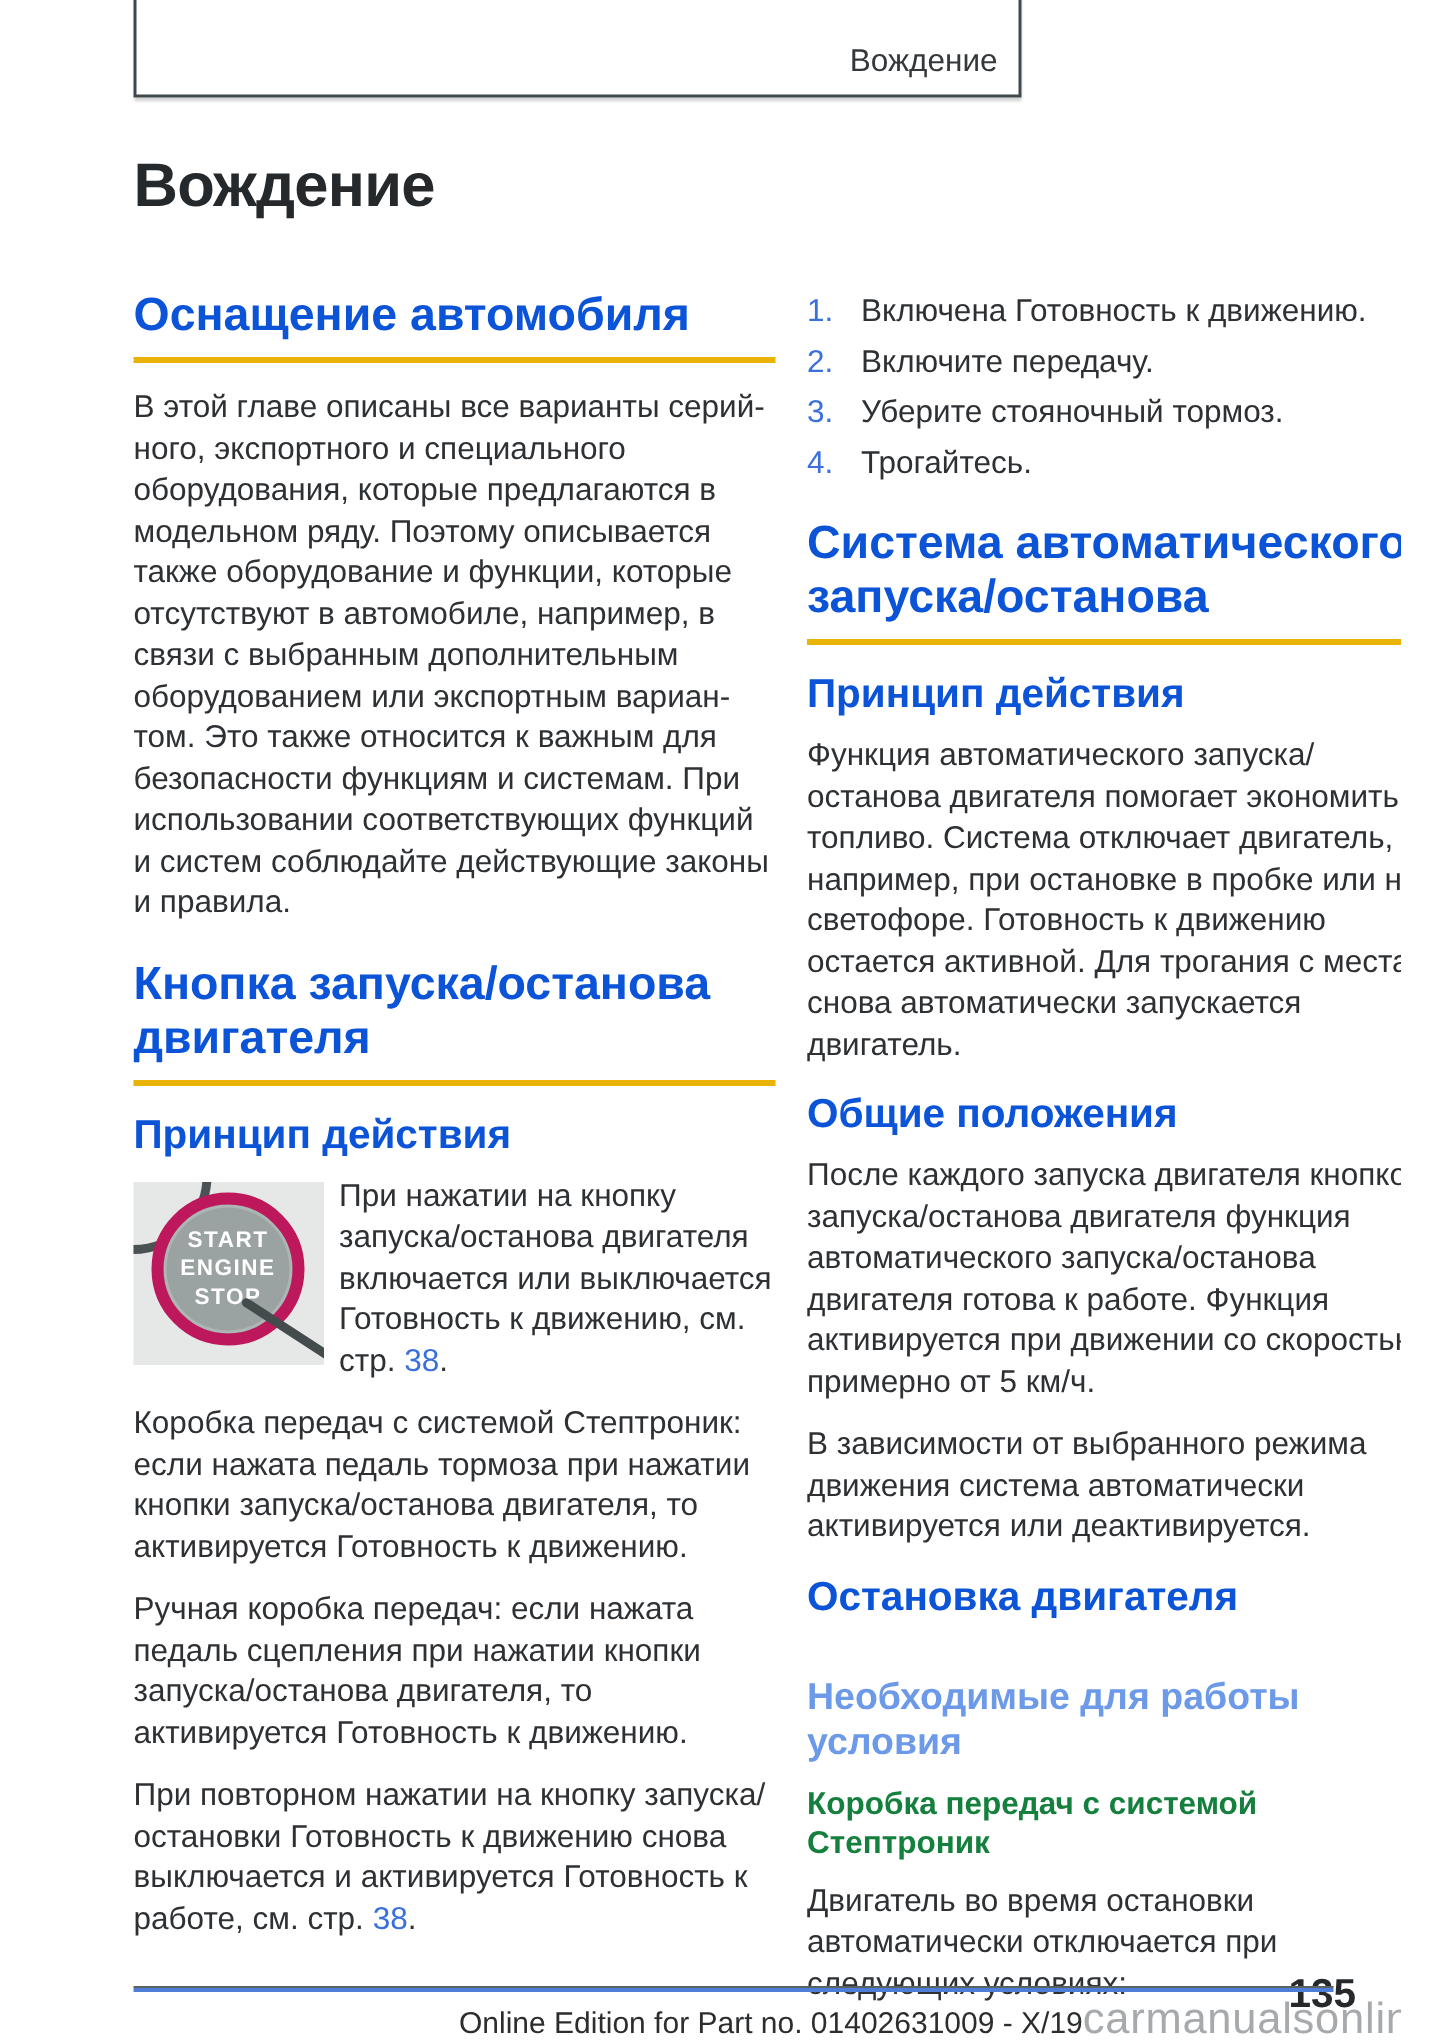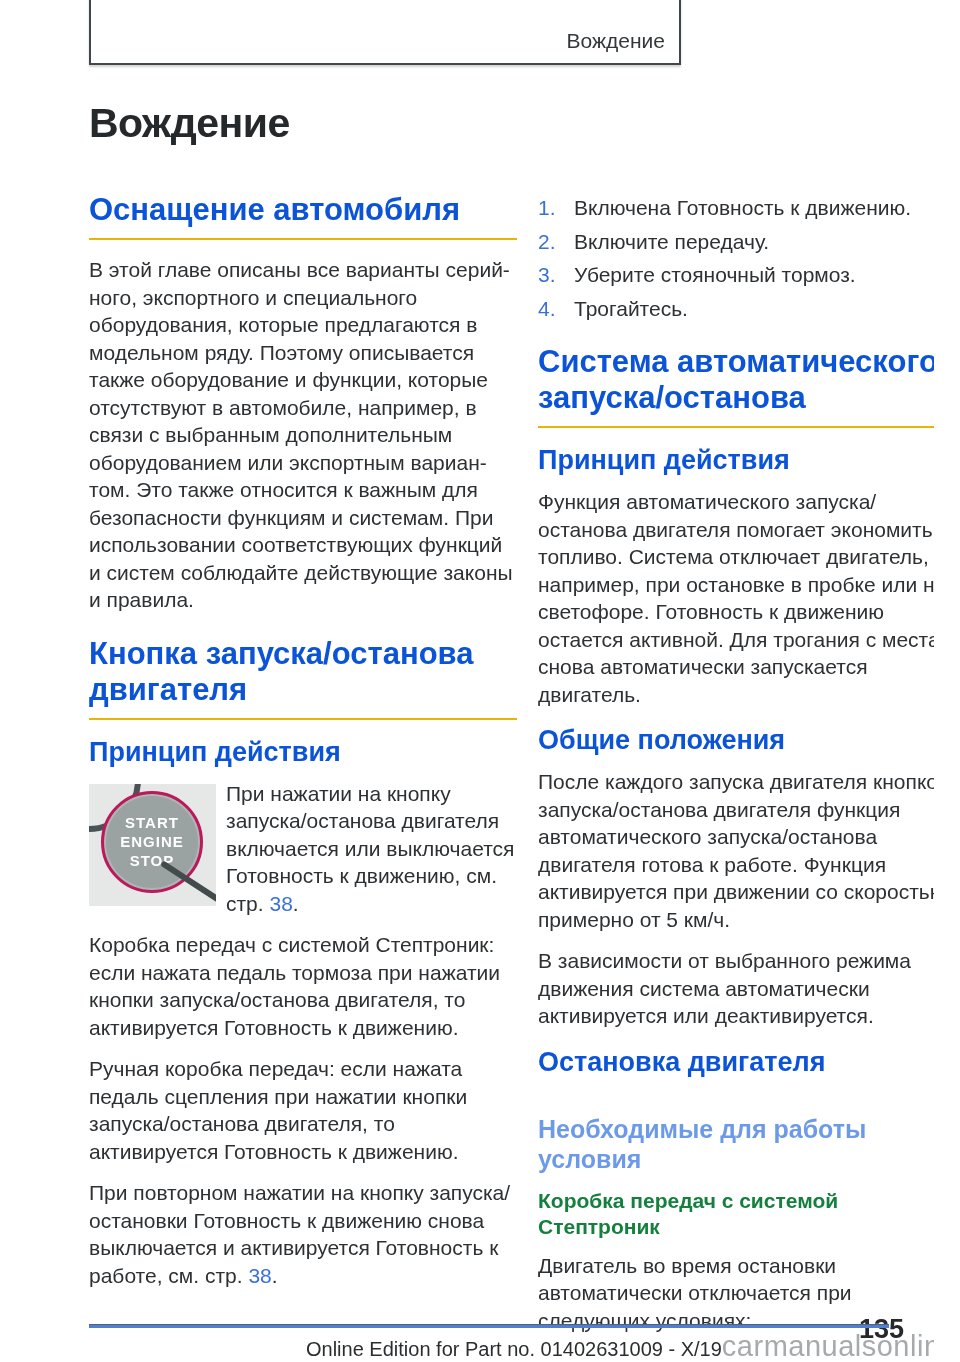--- a/index.html
+++ b/index.html
@@ -29,21 +29,21 @@
   .page-title {
     position:absolute; left:63px; top:100px;
     font-size:41px; font-weight:bold; color:#26292c; letter-spacing:-0.5px;
   }
   
   .col { position:absolute; top:192px; }
   .col-left  { left:63px;  width:428px; }
   .col-right { left:512px; width:424px; }
   h2 {
     font-size:31px; line-height:36px; font-weight:bold; color:#0b53d7;
-    padding-bottom:10px; border-bottom:2px solid #eab308; margin-bottom:16px;
+    padding-bottom:10px; border-bottom:4px solid #eab308; margin-bottom:16px;
   }
   h2.mt { margin-top:22px; }
   h3 { font-size:27px; line-height:32px; font-weight:bold; color:#0b53d7; margin-bottom:12px; }
   h3.mt { margin-top:16px; }
   h4 { font-size:25px; line-height:30px; font-weight:bold; color:#6c9ae8; margin:36px 0 14px; }
   h5 { font-size:21px; line-height:26px; font-weight:bold; color:#15803d; margin:6px 0 12px; }
   p  { font-size:21px; line-height:27.5px; color:#2e3134; margin-bottom:14px; }
   .link { color:#3a70dc; cursor:pointer; }
   
   .steps { margin:2px 0 10px; }
@@ -54,21 +54,21 @@
   .engine-img {
     float:left; width:127px; height:122px; margin:4px 10px 2px 0;
     background:#e6e8e8; position:relative; overflow:hidden;
   }
   .engine-arc {
     position:absolute; left:-52px; top:-56px; width:104px; height:104px;
     border:6px solid #4a5254; border-radius:50%; background:transparent;
   }
   .engine-circle {
     position:absolute; left:12px; top:7px; width:102px; height:102px;
-    border-radius:50%; background:#9aa3a2; border:3px solid #be185d;
+    border-radius:50%; background:#9aa3a2; border:8px solid #be185d;
     box-shadow:inset 0 0 0 2px #aeb6b5;
     display:flex; flex-direction:column; align-items:center; justify-content:center;
     color:#ffffff; font-weight:bold; font-size:15px; line-height:19px; letter-spacing:1px;
   }
   .engine-line {
     position:absolute; width:96px; height:6px; background:#434b4d;
     transform:rotate(33deg); right:-34px; bottom:14px; border-radius:3px;
   }
   
   .page-number {

